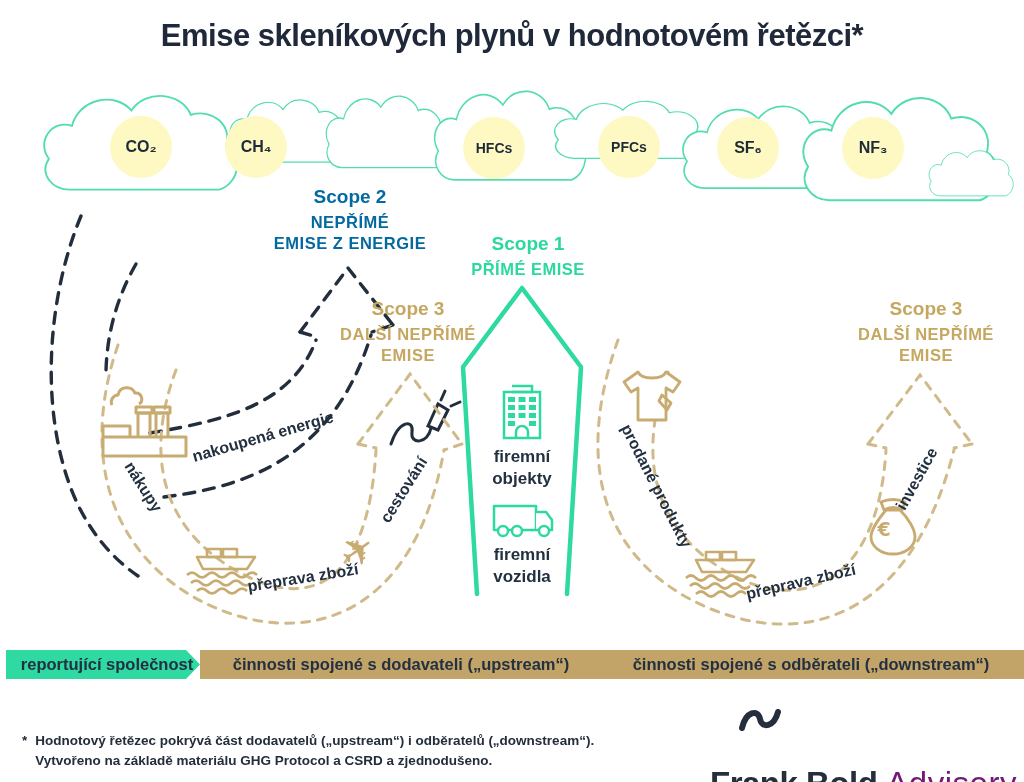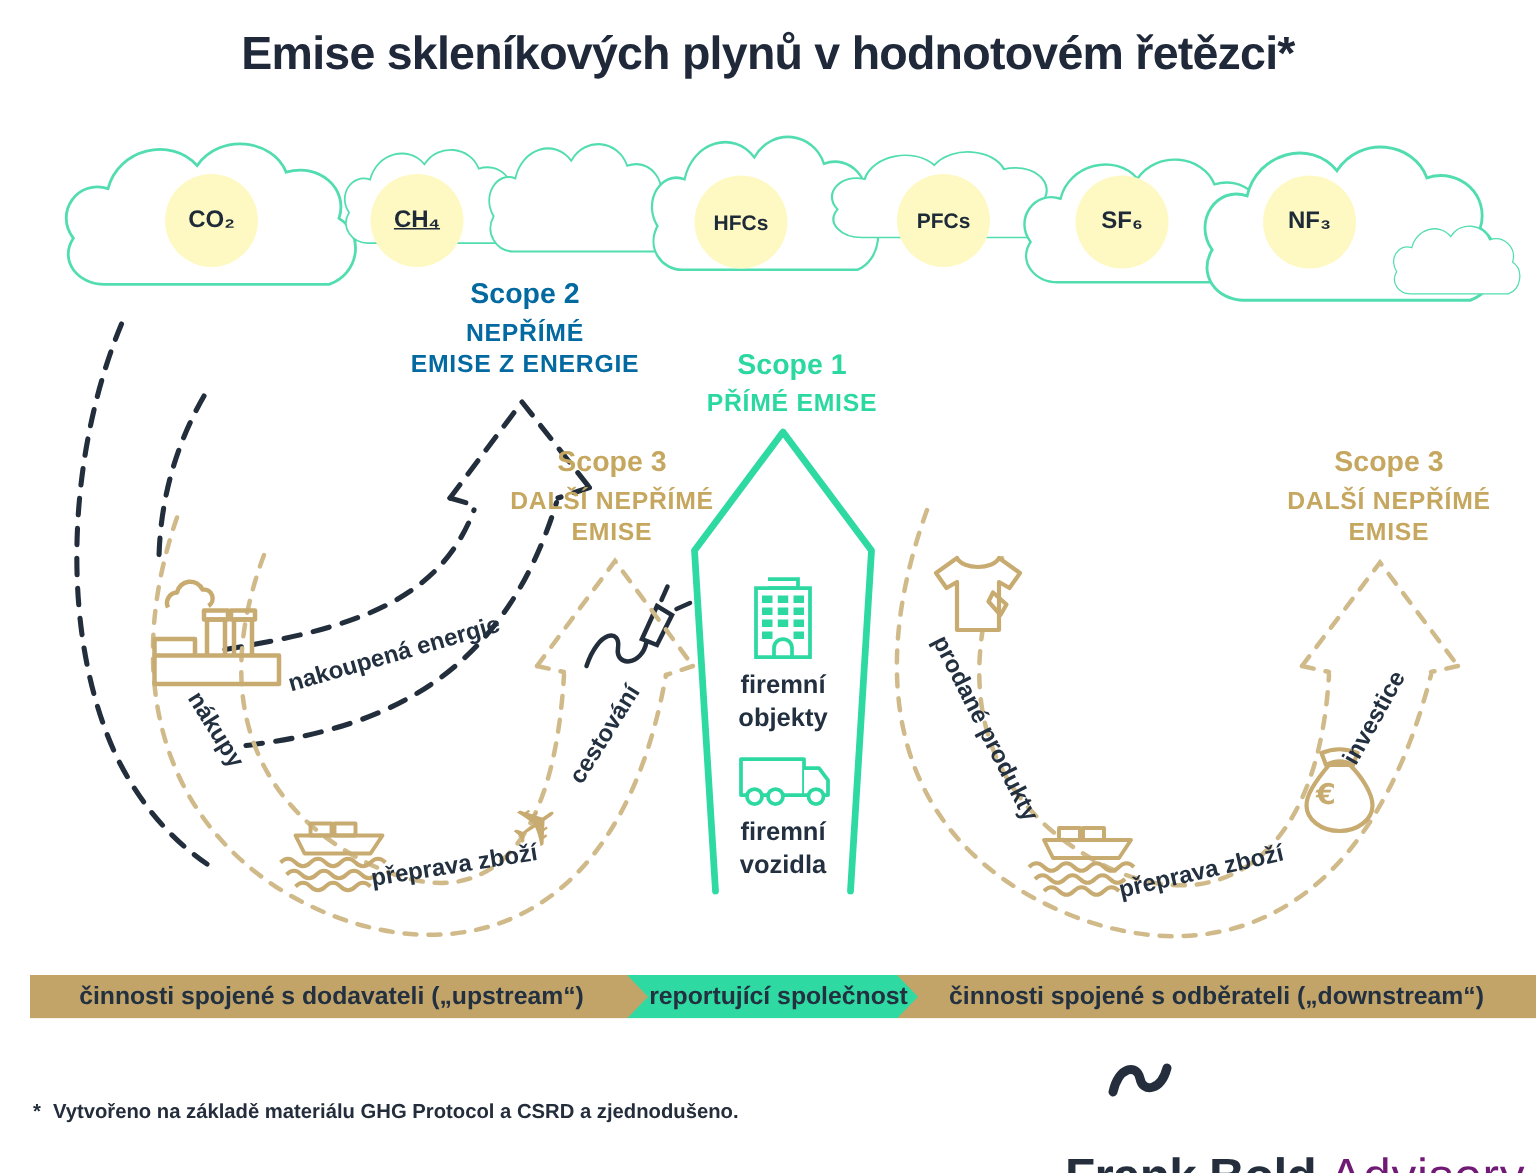--- a/index.html
+++ b/index.html
@@ -166,21 +166,21 @@
       <circle cx="517" cy="531" r="5"></circle>
       <circle cx="544" cy="531" r="5"></circle>
     </g>
 
     <path d="M742,728 C746,711 758,709 760,719 C762,729 774,727 778,712" stroke="#242e3c" stroke-width="6" fill="none" stroke-linecap="round"></path>
   </svg>
 
   <div class="abs page-title">Emise skleníkových plynů v hodnotovém řetězci*</div>
 
   <div class="abs gas-circle" style="left:110px;top:116px;">CO₂</div>
-  <div class="abs gas-circle" style="left:247px;top:116px;text-decoration:underline;">CH₄</div>
+  <div class="abs gas-circle" style="left:225px;top:116px;">CH₄</div>
   <div class="abs gas-circle gas-small" style="left:463px;top:117px;">HFCs</div>
   <div class="abs gas-circle gas-small" style="left:598px;top:116px;">PFCs</div>
   <div class="abs gas-circle" style="left:717px;top:117px;">SF₆</div>
   <div class="abs gas-circle" style="left:842px;top:117px;">NF₃</div>
 
   <div class="abs scope-block c-dark" style="left:350px;top:186px;">
     <div class="scope-name">Scope 2</div>
     <div class="scope-sub">NEPŘÍMÉ</div>
     <div class="scope-sub">EMISE Z ENERGIE</div>
   </div>
@@ -213,28 +213,29 @@
 
   <div class="abs flow-label" style="left:143px;top:487px;--r:58deg;">nákupy</div>
   <div class="abs flow-label" style="left:263px;top:437px;--r:-16deg;">nakoupená energie</div>
   <div class="abs flow-label" style="left:404px;top:490px;--r:-58deg;">cestování</div>
   <div class="abs flow-label" style="left:303px;top:578px;--r:-9deg;">přeprava zboží</div>
   <div class="abs flow-label" style="left:656px;top:486px;--r:63deg;">prodané produkty</div>
   <div class="abs flow-label" style="left:801px;top:582px;--r:-13deg;">přeprava zboží</div>
   <div class="abs flow-label" style="left:917px;top:479px;--r:-61deg;">investice</div>
 
   <div class="abs bar">
+    <div class="bar-seg seg-co">reportující společnost</div>
     <div class="bar-seg seg-up">činnosti spojené s dodavateli („upstream“)</div>
-    <div class="bar-seg seg-co">reportující společnost</div>
     <div class="bar-seg seg-down">činnosti spojené s odběrateli („downstream“)</div>
   </div>
 
   <div class="abs footnote">
     <div>*</div>
     <div>
+      <div>Hodnotový řetězec pokrývá část dodavatelů („upstream“) i odběratelů („downstream“).</div>
       <div>Vytvořeno na základě materiálu GHG Protocol a CSRD a zjednodušeno.</div>
     </div>
   </div>
 
   <div class="abs logo">
     <span class="logo-bold">Frank Bold</span>
     <span class="logo-light">Advisory</span>
   </div>
 
 </div>

